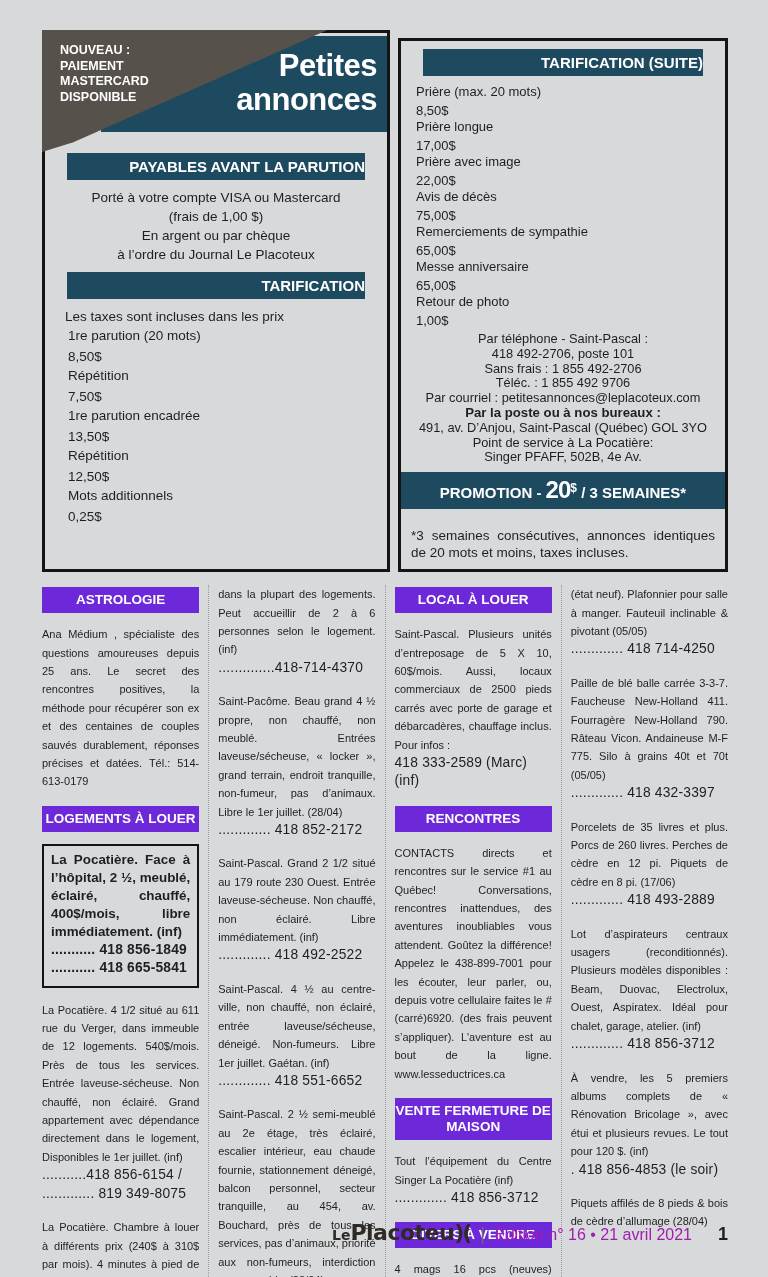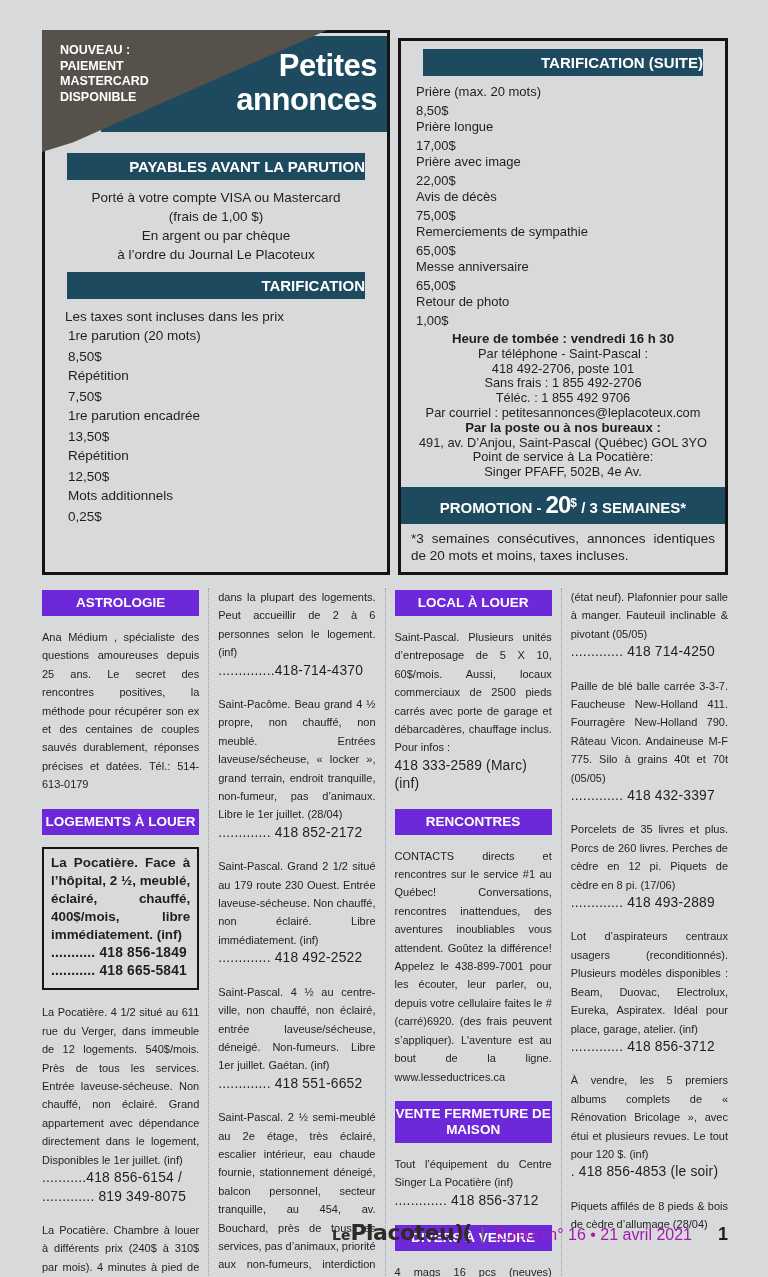--- a/index.html
+++ b/index.html
@@ -41,21 +41,21 @@
   .tarif-row .dots { flex:1; border-bottom:2px dotted #3c3c3c; margin:0 3px; transform:translateY(-4px); }
   .tarif-row .price { white-space:nowrap; }
 
   .right-box .bar { margin:2px 14px 6px 14px; }
   .right-box .tarif-list { margin:2px 4px 0 4px; font-size:13px; }
   .right-box .tarif-row { line-height:16.5px; }
   .contact { text-align:center; font-size:12.8px; line-height:14.8px; margin-top:3px; }
   .contact .bold { font-weight:bold; font-size:13.2px; }
   .promo-bar {
     background:#1e4a60; color:#fff; text-align:center; font-weight:bold;
-    font-size:15px; margin:7px -8px 0 -8px; padding:4px 0 5px 0;
+    font-size:15px; margin:7px -8px 12px -8px; padding:4px 0 5px 0;
   }
   .promo-amount { font-size:24px; letter-spacing:-1px; }
   .promo-bar sup { font-size:12px; }
   .promo-note { font-size:13.5px; line-height:17px; text-align:justify; padding:6px 2px 8px 2px; }
 
   
   .columns { display:flex; margin:13px 40px 0 42px; height:792px; overflow:hidden; }
   .col { flex:1 1 0; min-width:0; }
   .col + .col { border-left:1px dotted #9b9ea1; margin-left:9px; padding-left:9px; }
   .col-header {
@@ -171,21 +171,20 @@
             <span class="dots"></span>
             <span class="price">65,00$</span>
           </div>
           <div class="tarif-row">
             <span>Retour de photo</span>
             <span class="dots"></span>
             <span class="price">1,00$</span>
           </div>
         </div>
       <div class="contact" id="contact-lines">
-          <div class="bold">Heure de tombée : vendredi 16 h 30</div>
           <div class="">Par téléphone - Saint-Pascal :</div>
           <div class="">418 492-2706, poste 101</div>
           <div class="">Sans frais : 1 855 492-2706</div>
           <div class="">Téléc. : 1 855 492 9706</div>
           <div class="">Par courriel : petitesannonces@leplacoteux.com</div>
           <div class="bold">Par la poste ou à nos bureaux :</div>
           <div class="">491, av. D’Anjou, Saint-Pascal (Québec) GOL 3YO</div>
           <div class="">Point de service à La Pocatière:</div>
           <div class="">Singer PFAFF, 502B, 4e Av.</div>
         </div>
@@ -265,21 +264,21 @@
         </div>
         <div class="ad">
           <span class="ad-text">Paille de blé balle carrée 3-3-7. Faucheuse New-Holland 411. Fourragère New-Holland 790. Râteau Vicon. Andaineuse M-F 775. Silo à grains 40t et 70t (05/05)</span>
           <div class="phone">............. 418 432-3397</div>
         </div>
         <div class="ad">
           <span class="ad-text">Porcelets de 35 livres et plus. Porcs de 260 livres. Perches de cèdre en 12 pi. Piquets de cèdre en 8 pi.  (17/06)</span>
           <div class="phone">............. 418 493-2889</div>
         </div>
         <div class="ad">
-          <span class="ad-text">Lot d’aspirateurs centraux usagers (reconditionnés). Plusieurs modèles disponibles : Beam, Duovac, Electrolux, Eureka, Aspiratex. Idéal pour place, garage, atelier. (inf)</span>
+          <span class="ad-text">Lot d’aspirateurs centraux usagers (reconditionnés). Plusieurs modèles disponibles : Beam, Duovac, Electrolux, Ouest, Aspiratex. Idéal pour chalet, garage, atelier. (inf)</span>
           <div class="phone">............. 418 856-3712</div>
         </div>
         <div class="ad">
           <span class="ad-text">À vendre, les 5 premiers albums complets de « Rénovation Bricolage », avec étui et plusieurs revues. Le tout pour 120 $. (inf)</span>
           <div class="phone">. 418 856-4853 (le soir)</div>
         </div>
         <div class="ad">
           <span class="ad-text">Piquets affilés de 8 pieds &amp; bois de cèdre d’allumage (28/04)</span>
         </div>
       </div>

